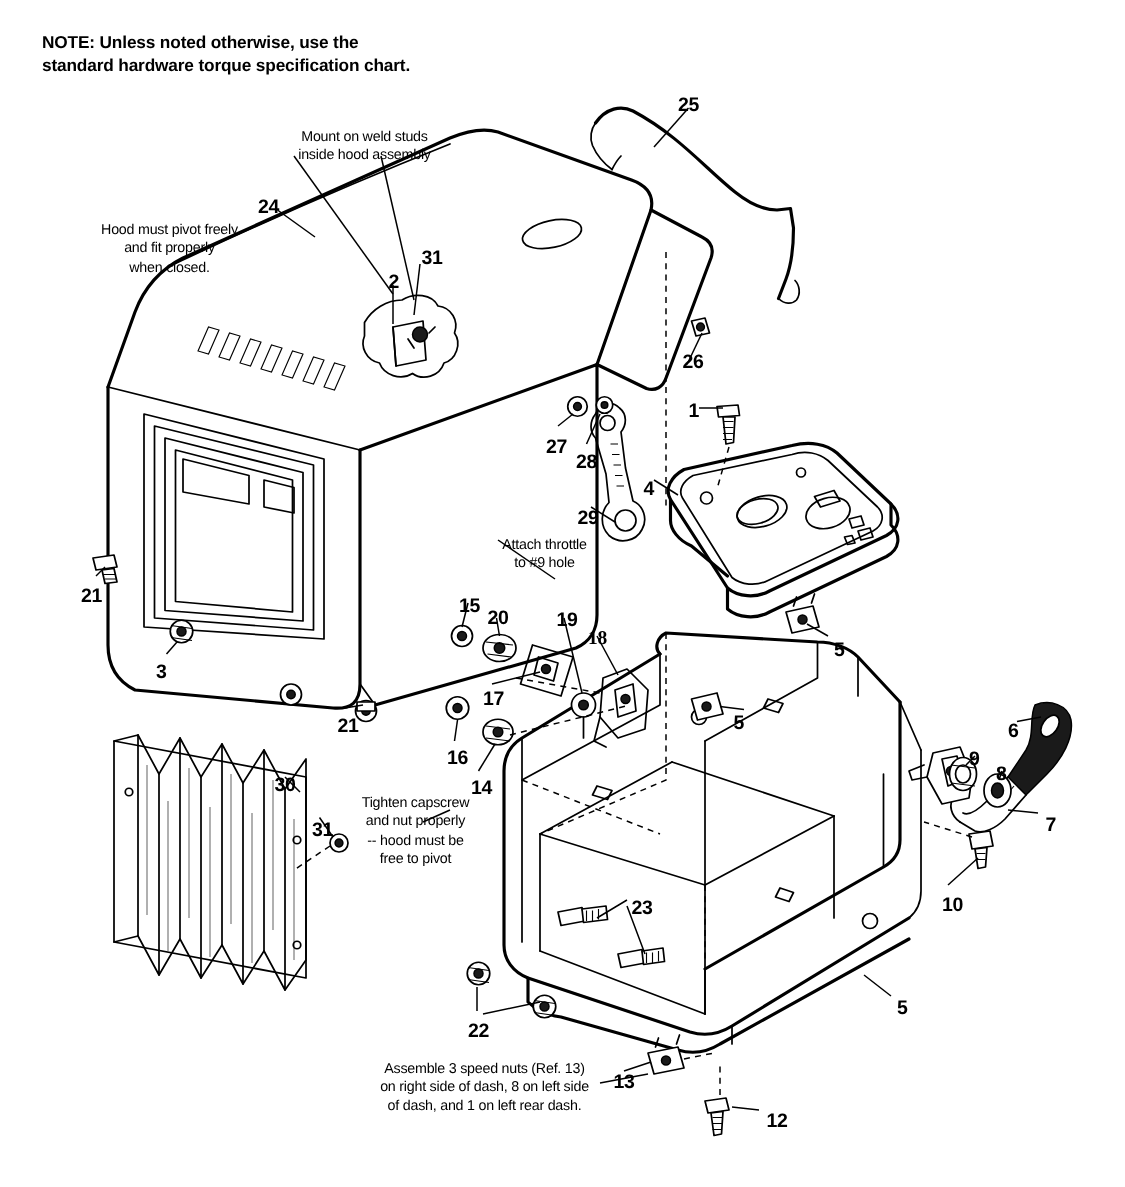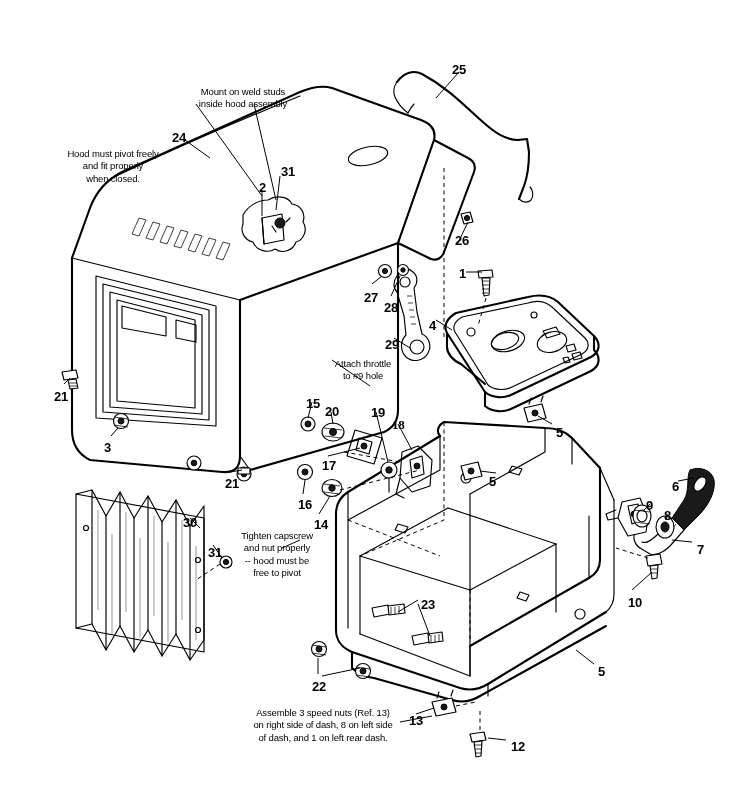--- a/index.html
+++ b/index.html
@@ -415,20 +415,21 @@
       <path d="M318 674 L 318 658 M 322 676 L 360 668"></path>
       <path d="M416 714 L 434 708"></path>
       <path d="M506 740 L 488 738"></path>
       <path d="M332 360 L 370 386"></path>
       <path d="M282 548 L 300 540"></path>
       <path d="M432 716 L 400 722"></path>
     </g>
 
   </svg>
 
+  <div class="note">NOTE: Unless noted otherwise, use the standard hardware torque specification chart.</div>
 
 
   <div id="annotations">
       <div class="anno" style="left: 183px; top: 86px; width: 120px;">Mount on weld studs
 inside hood assembly</div>
       <div class="anno" style="left: 48px; top: 148px; width: 130px;">Hood must pivot freely
 and fit properly
 when closed.</div>
       <div class="anno" style="left: 318px; top: 358px; width: 90px;">Attach throttle
 to #9 hole</div>

